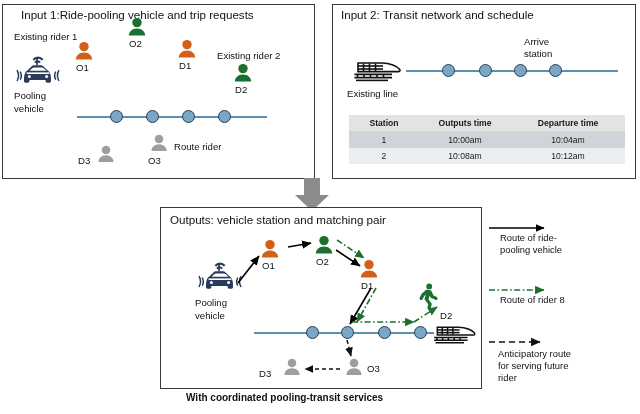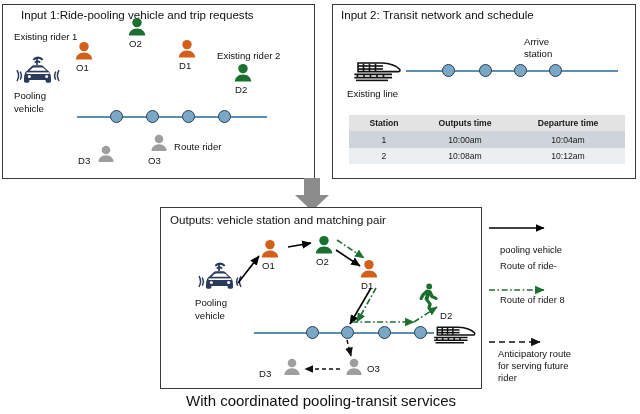--- a/index.html
+++ b/index.html
@@ -22,21 +22,21 @@
   table.sched{position:absolute;border-collapse:collapse;font-size:8.6px;color:#1a1a1a;}
   table.sched th,table.sched td{text-align:center;padding:3.2px 4px;white-space:nowrap;font-weight:normal;}
   table.sched th{background:#e3e3e3;font-weight:bold;font-size:8.6px;}
   table.sched tr.r1 td{background:#cfd4da;}
   table.sched tr.r2 td{background:#eceff1;}
   
   .connector{position:absolute;}
   
   .legend-item{position:absolute;}
   .legend-text{position:absolute;font-size:9.4px;line-height:1.22;color:#111;}
-  .caption{position:absolute;font-size:15px;color:#111;white-space:nowrap;}
+  .caption{position:absolute;font-size:10px;color:#111;white-space:nowrap;font-weight:bold;}
   .routes{position:absolute;left:0;top:0;pointer-events:none;}
 </style>
 </head>
 <body>
 
 <div class="panel" style="left:2px;top:4px;width:313px;height:175px;"></div>
 
 <div class="panel-title" style="left:9px;top:8px;margin-left:12px;">Input 1:Ride-pooling vehicle and trip requests</div>
 
 <div class="lbl" style="left:14px;top:31px;">Existing rider 1</div>
@@ -322,21 +322,21 @@
 <div class="legend-item" style="left:488px;top:223px;">
   <svg width="66" height="10" viewBox="0 0 66 10">
     <defs>
       <marker id="lg-a1" markerWidth="7" markerHeight="7" refX="5.6" refY="3" orient="auto">
         <path d="M0,0.4 L6,3 L0,5.6 z" fill="#000000"></path>
       </marker>
     </defs>
     <line x1="1" y1="5" x2="56" y2="5" stroke="#000" stroke-width="1.5" marker-end="url(#lg-a1)"></line>
   </svg>
 </div>
-<div class="legend-text" style="left:500px;top:232px;margin-top:28px;">Route of ride-</div>
+<div class="legend-text" style="left:500px;top:232px;">Route of ride-</div>
 <div class="legend-text" style="left:500px;top:244px;">pooling vehicle</div>
 
 <div class="legend-item" style="left:488px;top:285px;">
   <svg width="66" height="10" viewBox="0 0 66 10">
     <defs>
       <marker id="lg-a2" markerWidth="7" markerHeight="7" refX="5.6" refY="3" orient="auto">
         <path d="M0,0.4 L6,3 L0,5.6 z" fill="#1b7030"></path>
       </marker>
     </defs>
     <line x1="1" y1="5" x2="56" y2="5" stroke="#1b7030" stroke-width="1.6" stroke-dasharray="6,2.5,1.6,2.5" marker-end="url(#lg-a2)"></line>

